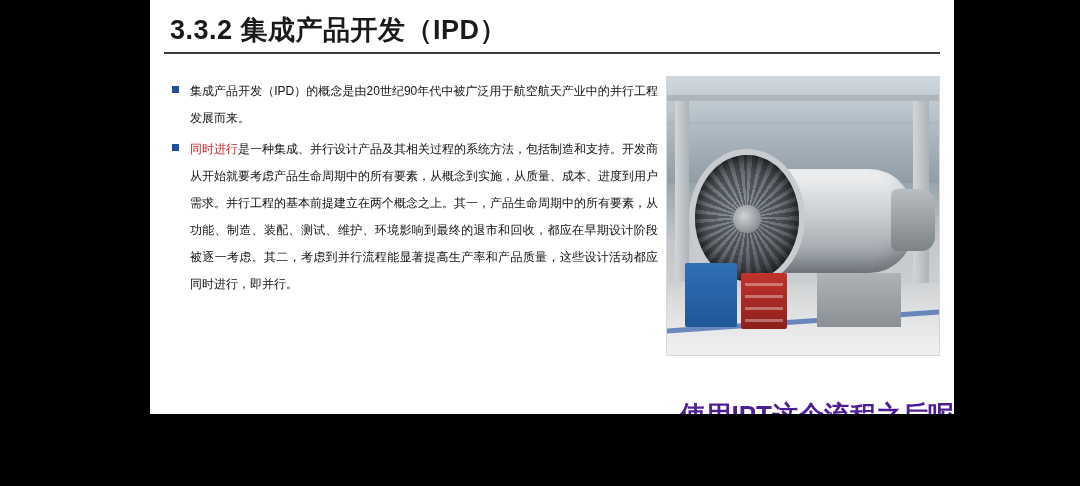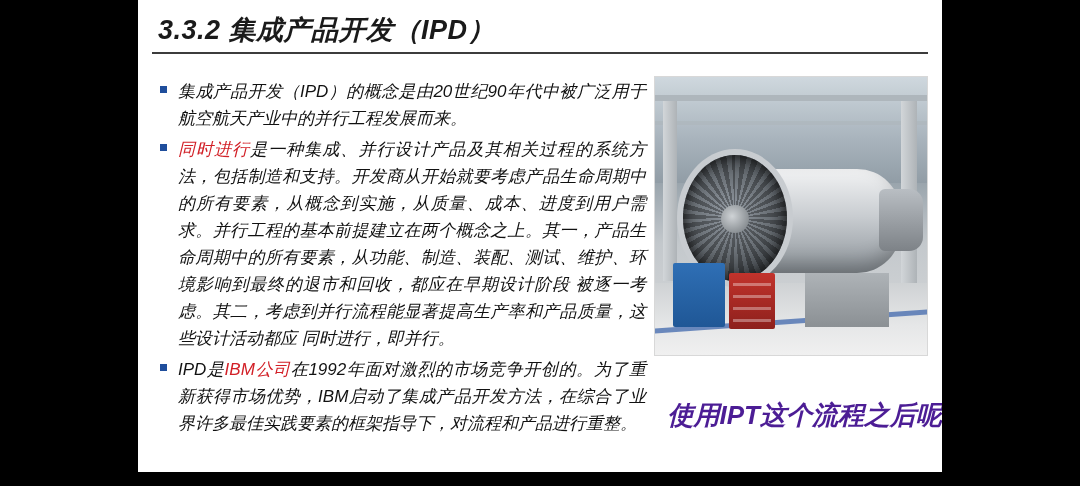--- a/index.html
+++ b/index.html
@@ -16,27 +16,26 @@
   .slide-frame {
     position: absolute;
     left: 0;
     top: 0;
     width: 1080px;
     height: 486px;
     background: #000;
   }
   .slide {
     position: absolute;
-    left: 138px;
+    left: 150px;
     top: 0px;
     width: 804px;
-    height: 472px;
+    height: 414px;
     background: #ffffff;
     overflow: hidden;
-    font-style: italic;
   }
   .title {
     position: absolute;
     left: 20px;
     top: 12px;
     font-size: 27px;
     font-weight: bold;
     color: #1a1a1a;
     letter-spacing: 0.5px;
     white-space: nowrap;
@@ -63,21 +62,21 @@
   }
   .bullet-marker {
     position: absolute;
     left: 4px;
     top: 8px;
     width: 7px;
     height: 7px;
     background: #1f4e9c;
   }
   .bullet-text {
-    font-size: 17px;
+    font-size: 12px;
     line-height: 27px;
     color: #111111;
     text-align: justify;
     font-family: "Liberation Sans", "DejaVu Sans", sans-serif;
   }
   .hl-red {
     color: #d22027;
   }
   .photo {
     position: absolute;
@@ -234,26 +233,20 @@
         </div>
       </div>
 
       <div class="bullet-row">
         <span class="bullet-marker"></span>
         <div class="bullet-text">
           <span class="hl-red">同时进行</span><span>是一种集成、并行设计产品及其相关过程的系统方法，包括制造和支持。开发商从开始就要考虑产品生命周期中的所有要素，从概念到实施，从质量、成本、进度到用户需求。并行工程的基本前提建立在两个概念之上。其一，产品生命周期中的所有要素，从功能、制造、装配、测试、维护、环境影响到最终的退市和回收，都应在早期设计阶段 被逐一考虑。其二，考虑到并行流程能显著提高生产率和产品质量，这些设计活动都应 同时进行，即并行。</span>
         </div>
       </div>
 
-      <div class="bullet-row">
-        <span class="bullet-marker"></span>
-        <div class="bullet-text">
-          <span>IPD是</span><span class="hl-red">IBM公司</span><span>在1992年面对激烈的市场竞争开创的。为了重新获得市场优势，IBM启动了集成产品开发方法，在综合了业界许多最佳实践要素的框架指导下，对流程和产品进行重整。</span>
-        </div>
-      </div>
 
     </div>
 
     <div class="photo">
       <div class="ph-sky"></div>
       <div class="ph-hall"></div>
       <div class="ph-ceil-beam" style="left:0;top:18px;width:272px;height:6px;"></div>
       <div class="ph-ceil-beam" style="left:0;top:44px;width:272px;height:4px;opacity:.7;"></div>
       <div class="ph-pillar" style="left:8px;top:24px;width:14px;height:180px;"></div>
       <div class="ph-pillar" style="left:246px;top:24px;width:16px;height:190px;"></div>

